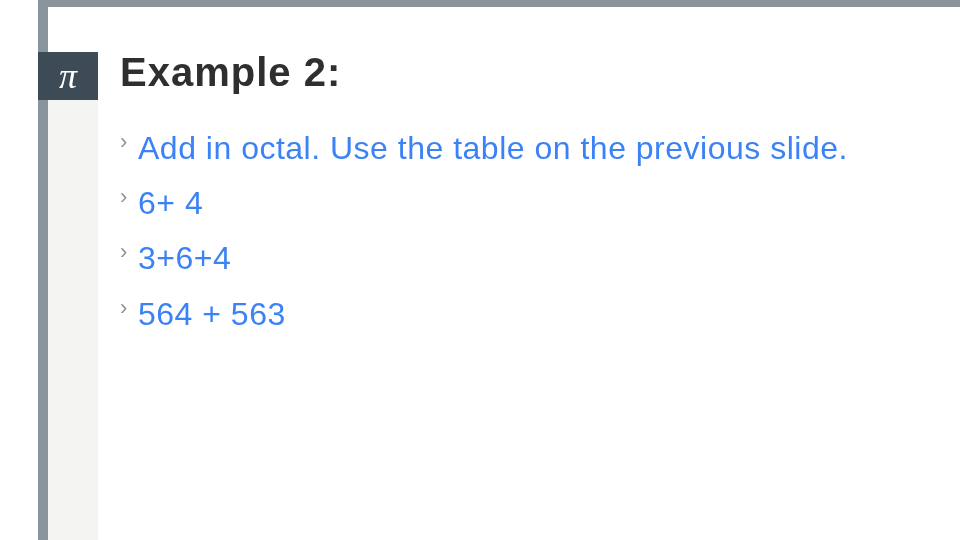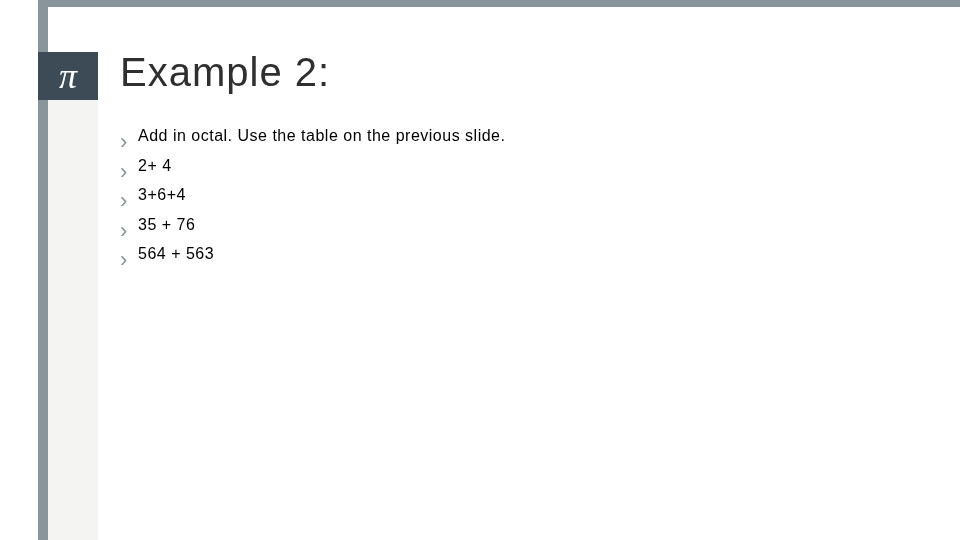--- a/index.html
+++ b/index.html
@@ -67,34 +67,34 @@
   
   .content {
     position: absolute;
     left: 120px;
     top: 50px;
     right: 30px;
   }
 
   .title {
     font-size: 40px;
-    font-weight: 400;
+    font-weight: 700;
     color: #2f2f2f;
     letter-spacing: 1px;
     margin-bottom: 28px;
   }
 
   .bullets {
     list-style: none;
     padding: 0;
   }
   .bullets li {
-    font-size: 16px;
+    font-size: 32px;
     font-weight: 400;
-    color: #000000;
+    color: #3b82f6;
     line-height: 1.6;
     letter-spacing: 0.5px;
     position: relative;
     padding-left: 18px;
     margin-bottom: 4px;
   }
   .bullets li::before {
     content: "›";
     position: absolute;
     left: 0;
@@ -114,18 +114,17 @@
   <span>π</span>
 </div>
 
 <div class="left-rail"></div>
 <div class="left-strip-light"></div>
 
 <div class="content">
   <h1 class="title">Example 2:</h1>
   <ul class="bullets">
     <li>Add in octal. Use the table on the previous slide.</li>
-    <li>2+ 4</li>
+    <li>6+ 4</li>
     <li>3+6+4</li>
-    <li>35 + 76</li>
     <li>564 + 563</li>
   </ul>
 </div>
 
 </body></html>

